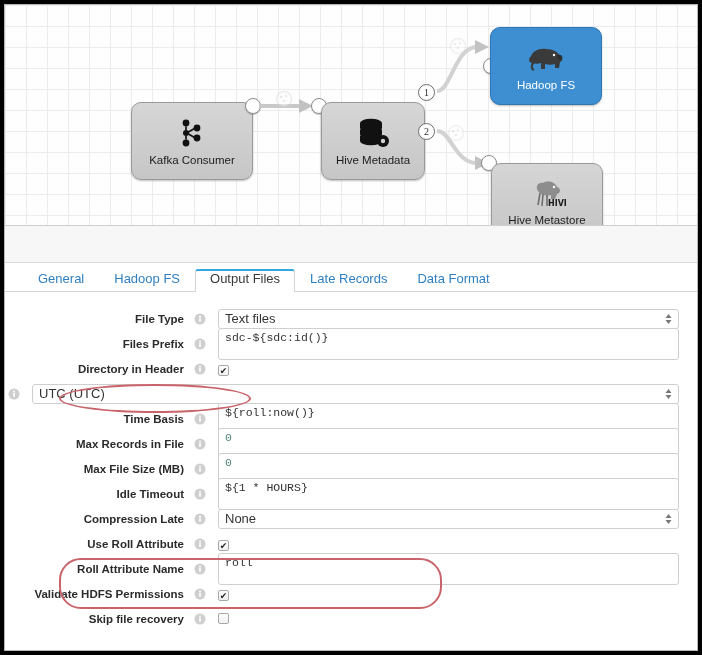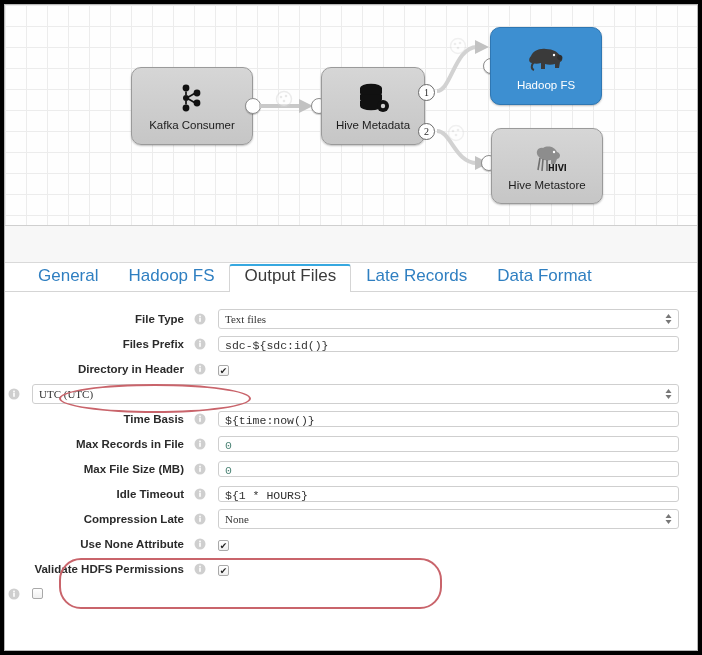--- a/index.html
+++ b/index.html
@@ -37,20 +37,21 @@
     border-radius:10px;
     border:1px solid #9a9a9a;
     box-sizing:border-box;
     display:flex;flex-direction:column;
     align-items:center;justify-content:center;
     box-shadow:0 1px 2px rgba(0,0,0,.25);
   }
   .node.grey{
     background:linear-gradient(#d6d6d6,#c6c6c6);
     color:#1c1c1c;
+    margin-top:35px;
   }
   .node.blue{
     background:#3d8fd1;
     border-color:#2f77b3;
     color:#ffffff;
   }
   .node .nlabel{
     font-size:11.5px;
     margin-top:4px;
     white-space:nowrap;
@@ -81,21 +82,21 @@
   
   .tabbar{
     position:relative;height:28px;
     border-bottom:1px solid #d5d5d5;
     background:#ffffff;
     padding-left:18px;
     display:flex;align-items:flex-end;
   }
   .tab{
     position:relative;
-    font-size:17px;color:#2f7fc1;
+    font-size:13px;color:#2f7fc1;
     padding:5px 14px 6px 14px;
     cursor:pointer;white-space:nowrap;
     border:1px solid transparent;
     border-bottom:none;
     box-sizing:border-box;
     top:1px;
     margin-top:36px;
   }
   .tab.active{
     color:#3b3b3b;
@@ -119,35 +120,35 @@
     padding-right:7px;box-sizing:border-box;
     white-space:nowrap;
   }
   .info{
     flex:0 0 18px;width:18px;height:13px;
     display:flex;align-items:center;justify-content:center;
   }
   .ctl{flex:1 1 auto;padding-left:9px;padding-right:0;}
 
   .inp{
-    width:100%;height:16px;box-sizing:border-box;
+    width:100%;height:32px;box-sizing:border-box;
     border:1px solid #cfcfcf;border-radius:3px;
     background:#ffffff;
     font-family:"Liberation Mono", monospace;
     font-size:11.5px;color:#333;
     padding:0 6px;line-height:18px;
     display:block;
   }
   .inp.num{color:#4d8476;}
   .sel{
     width:100%;height:20px;box-sizing:border-box;
     border:1px solid #cfcfcf;border-radius:3px;
     background:#ffffff;
-    font-family:Liberation Serif, serif;
-    font-size:11px;color:#333;
+    font-family:Liberation Sans, sans-serif;
+    font-size:13px;color:#333;
     padding:0 6px;line-height:18px;
     position:relative;
     display:flex;align-items:center;
   }
   .sel .arrows{
     position:absolute;right:6px;top:50%;transform:translateY(-50%);
     display:flex;flex-direction:column;line-height:0;
   }
   .chk{
     width:11px;height:11px;box-sizing:border-box;
@@ -359,21 +360,21 @@
     <div class="row">
       <div class="lbl">Time Basis</div>
       <div class="info">
         <svg width="12" height="12" viewBox="0 0 12 12">
             <circle cx="6" cy="6" r="5.5" fill="#cfcfcf"></circle>
             <rect x="5.2" y="4.6" width="1.6" height="4.2" fill="#fff"></rect>
             <rect x="5.2" y="2.6" width="1.6" height="1.5" fill="#fff"></rect>
           </svg>
       </div>
       <div class="ctl">
-        <div class="inp">${time:now()}</div>
+        <div class="inp">${roll:now()}</div>
       </div>
     </div>
 
     <div class="row">
       <div class="lbl">Max Records in File</div>
       <div class="info">
         <svg width="12" height="12" viewBox="0 0 12 12">
             <circle cx="6" cy="6" r="5.5" fill="#cfcfcf"></circle>
             <rect x="5.2" y="4.6" width="1.6" height="4.2" fill="#fff"></rect>
             <rect x="5.2" y="2.6" width="1.6" height="1.5" fill="#fff"></rect>
@@ -428,49 +429,63 @@
             <svg width="7" height="12" viewBox="0 0 7 12">
                 <path d="M3.5 1 L6.5 5 L0.5 5 Z" fill="#777"></path>
                 <path d="M3.5 11 L0.5 7 L6.5 7 Z" fill="#777"></path>
               </svg>
           </span>
         </div>
       </div>
     </div>
 
     <div class="row">
-      <div class="lbl">Use None Attribute</div>
+      <div class="lbl">Use Roll Attribute</div>
       <div class="info">
         <svg width="12" height="12" viewBox="0 0 12 12">
             <circle cx="6" cy="6" r="5.5" fill="#cfcfcf"></circle>
             <rect x="5.2" y="4.6" width="1.6" height="4.2" fill="#fff"></rect>
             <rect x="5.2" y="2.6" width="1.6" height="1.5" fill="#fff"></rect>
           </svg>
       </div>
       <div class="ctl">
         <span class="chk">✔</span>
       </div>
     </div>
 
+    <div class="row">
+      <div class="lbl">Roll Attribute Name</div>
+      <div class="info">
+        <svg width="12" height="12" viewBox="0 0 12 12">
+            <circle cx="6" cy="6" r="5.5" fill="#cfcfcf"></circle>
+            <rect x="5.2" y="4.6" width="1.6" height="4.2" fill="#fff"></rect>
+            <rect x="5.2" y="2.6" width="1.6" height="1.5" fill="#fff"></rect>
+          </svg>
+      </div>
+      <div class="ctl">
+        <div class="inp">roll</div>
+      </div>
+    </div>
 
     <div class="row">
       <div class="lbl">Validate HDFS Permissions</div>
       <div class="info">
         <svg width="12" height="12" viewBox="0 0 12 12">
             <circle cx="6" cy="6" r="5.5" fill="#cfcfcf"></circle>
             <rect x="5.2" y="4.6" width="1.6" height="4.2" fill="#fff"></rect>
             <rect x="5.2" y="2.6" width="1.6" height="1.5" fill="#fff"></rect>
           </svg>
       </div>
       <div class="ctl">
         <span class="chk">✔</span>
       </div>
     </div>
 
     <div class="row">
+      <div class="lbl">Skip file recovery</div>
       <div class="info">
         <svg width="12" height="12" viewBox="0 0 12 12">
             <circle cx="6" cy="6" r="5.5" fill="#cfcfcf"></circle>
             <rect x="5.2" y="4.6" width="1.6" height="4.2" fill="#fff"></rect>
             <rect x="5.2" y="2.6" width="1.6" height="1.5" fill="#fff"></rect>
           </svg>
       </div>
       <div class="ctl">
         <span class="chk"></span>
       </div>

